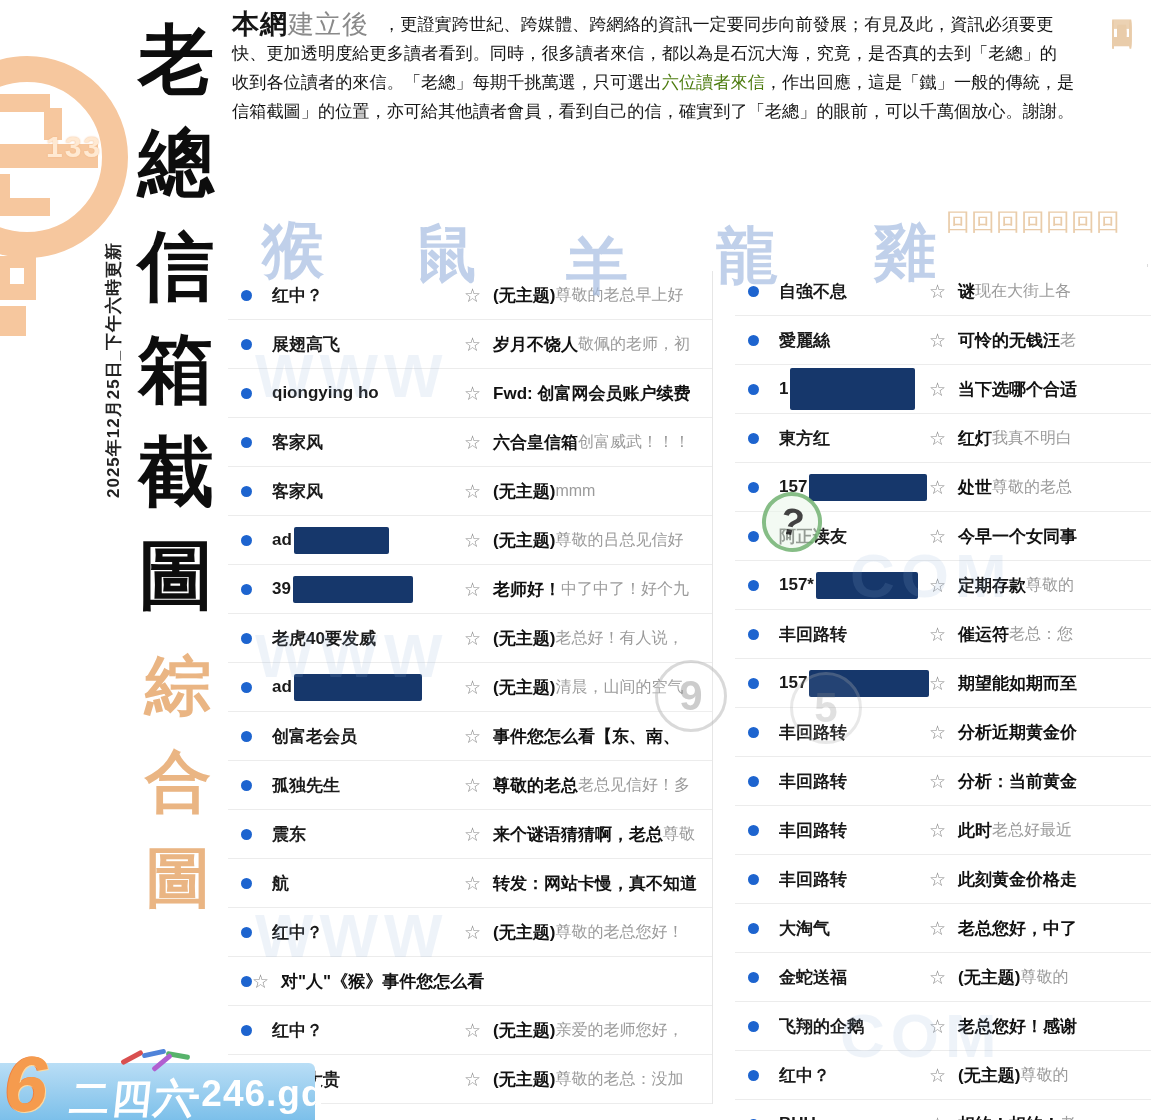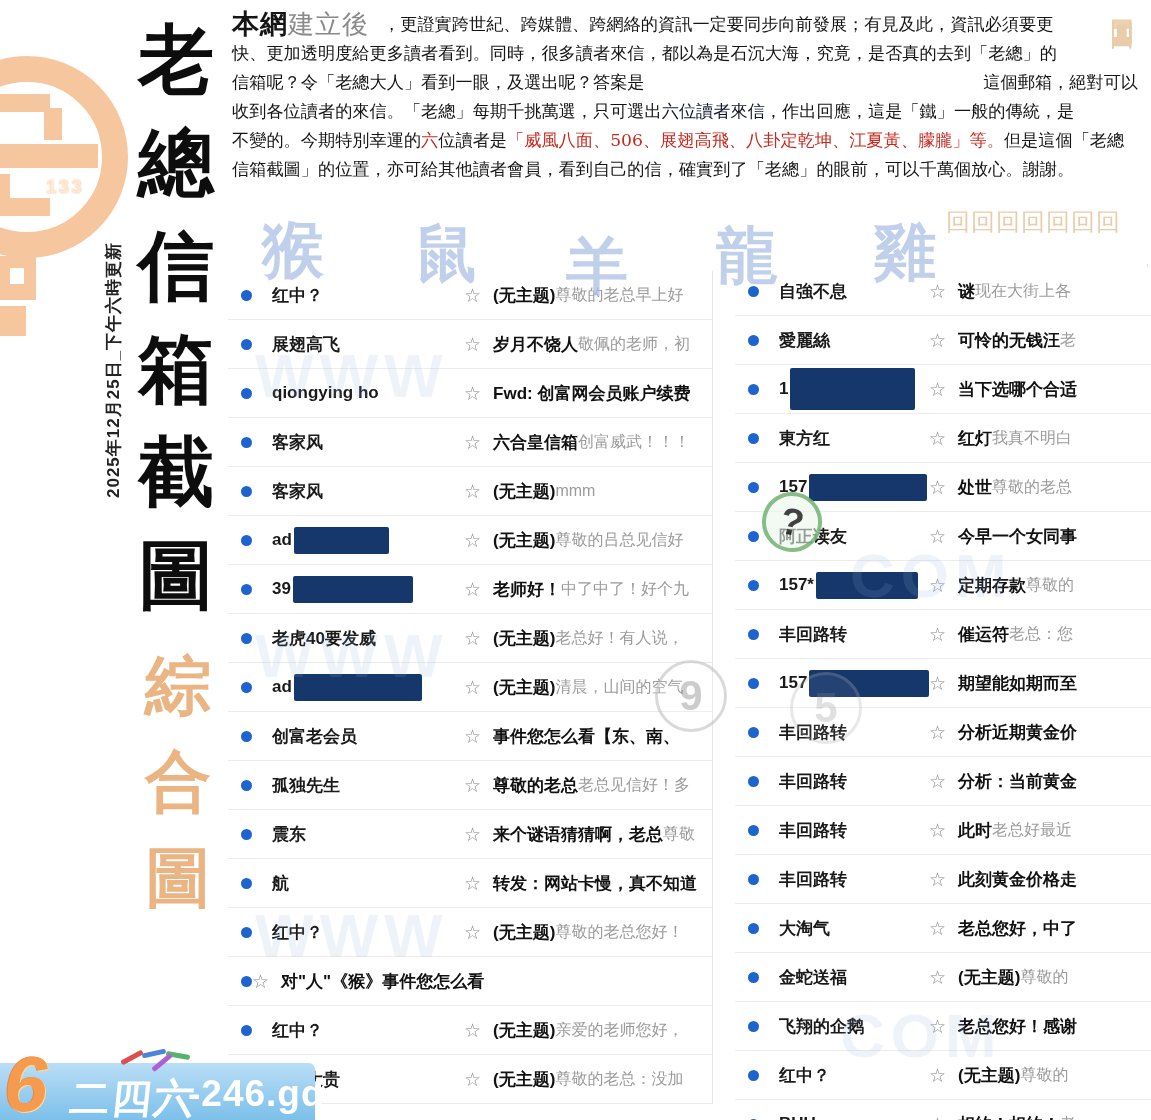--- a/index.html
+++ b/index.html
@@ -1,22 +1,22 @@
 <!DOCTYPE html>
 <html><head>
 <meta charset="utf-8">
 <style>
   html,body{margin:0;padding:0;background:#fff;}
   .page{position:relative;width:1151px;height:1120px;overflow:hidden;background:#fff;
         font-family:"Liberation Sans",sans-serif;color:#1a1a1a;}
 
   
   .roundel{position:absolute;left:-78px;top:52px;}
-  .logo-badge{position:absolute;left:46px;top:130px;font-size:19px;font-weight:bold;
-      color:#ffe9d2;text-shadow:0 0 2px #f0b482;letter-spacing:2px;z-index:3;margin-top:46px;}
+  .logo-badge{position:absolute;left:46px;top:130px;font-size:30px;font-weight:bold;
+      color:#ffe9d2;text-shadow:0 0 2px #f0b482;letter-spacing:2px;z-index:3;}
   .logo-frag{position:absolute;background:#f6c79e;z-index:1;}
   .frag1{left:0;top:256px;width:36px;height:44px;}
   .frag1 .hole{position:absolute;left:10px;top:12px;width:14px;height:16px;background:#fff;}
   .frag2{left:0;top:306px;width:26px;height:30px;}
 
   .vtitle{position:absolute;left:134px;top:10px;width:84px;z-index:4;}
   .vtitle .tchar{height:103px;font-size:76px;line-height:100px;font-weight:900;
       text-align:center;color:#0d0d0d;font-family:"DejaVu Serif",serif;}
   .vsubtitle{position:absolute;left:138px;top:638px;width:80px;z-index:4;}
   .vsubtitle .schar{height:96px;font-size:66px;line-height:94px;font-weight:900;
@@ -27,21 +27,21 @@
       color:#222;letter-spacing:1px;}
 
   
   .intro{position:absolute;left:232px;top:10px;width:906px;
       font-family:"DejaVu Serif",serif;font-size:17.2px;color:#151515;}
   .iline{height:29px;line-height:28px;white-space:nowrap;}
   .lead-b{font-size:27px;font-weight:900;vertical-align:-3px;letter-spacing:1px;}
   .lead-g{font-size:26px;color:#8a8a8a;vertical-align:-3px;letter-spacing:1px;}
   .l1rest{margin-left:14px;}
   .l3{display:flex;justify-content:space-between;}
-  .mag{color:#0f172a;}
+  .mag{color:#4d7c0f;}
   .red{color:#c8281e;}
 
   
   .gk{color:#e6c49c;opacity:.85;z-index:2;}
   .gk-v{position:absolute;left:1106px;top:0px;writing-mode:vertical-rl;
       font-size:24px;letter-spacing:1px;height:222px;overflow:hidden;}
   .gk-h{position:absolute;left:946px;top:206px;width:198px;height:28px;
       font-size:24px;letter-spacing:1px;overflow:hidden;}
 
   .right-edge{position:absolute;left:1147px;top:264px;width:1px;height:856px;background:#dcdcdc;}
@@ -121,29 +121,22 @@
       <div class="schar">合</div>
       <div class="schar">圖</div>
     </div>
   <div class="dnote">2025年12月25日_下午六時更新</div>
 
   <div class="intro">
     <div class="iline">
       <span class="lead-b">本網</span><span class="lead-g">建立後</span><span class="l1rest">，更證實跨世紀、跨媒體、跨網絡的資訊一定要同步向前發展；有見及此，資訊必須要更</span>
     </div>
     <div class="iline">快、更加透明度給更多讀者看到。同時，很多讀者來信，都以為是石沉大海，究竟，是否真的去到「老總」的</div>
-    <div class="iline l3">
-      <span>信箱呢？令「老總大人」看到一眼，及選出呢？答案是</span>
-      <span>這個郵箱，絕對可以</span>
-    </div>
     <div class="iline">
       <span>收到各位讀者的來信。「老總」每期千挑萬選，只可選出</span><span class="mag">六位讀者來信</span><span>，作出回應，這是「鐵」一般的傳統，是</span>
-    </div>
-    <div class="iline">
-      <span>不變的。今期特別幸運的</span><span class="red">六</span><span>位讀者是</span><span class="red">「威風八面、506、展翅高飛、八卦定乾坤、江夏黃、朦朧」等。</span><span>但是這個「老總</span>
     </div>
     <div class="iline">信箱截圖」的位置，亦可給其他讀者會員，看到自己的信，確實到了「老總」的眼前，可以千萬個放心。謝謝。</div>
   </div>
 
   <div class="gk gk-v" id="gkv">回回回回回回回回回</div>
   <div class="gk gk-h" id="gkh">回回回回回回回回</div>
   <div class="right-edge"></div>
 
   <div class="mailcol left" id="col-left">
       <div class="mrow">

